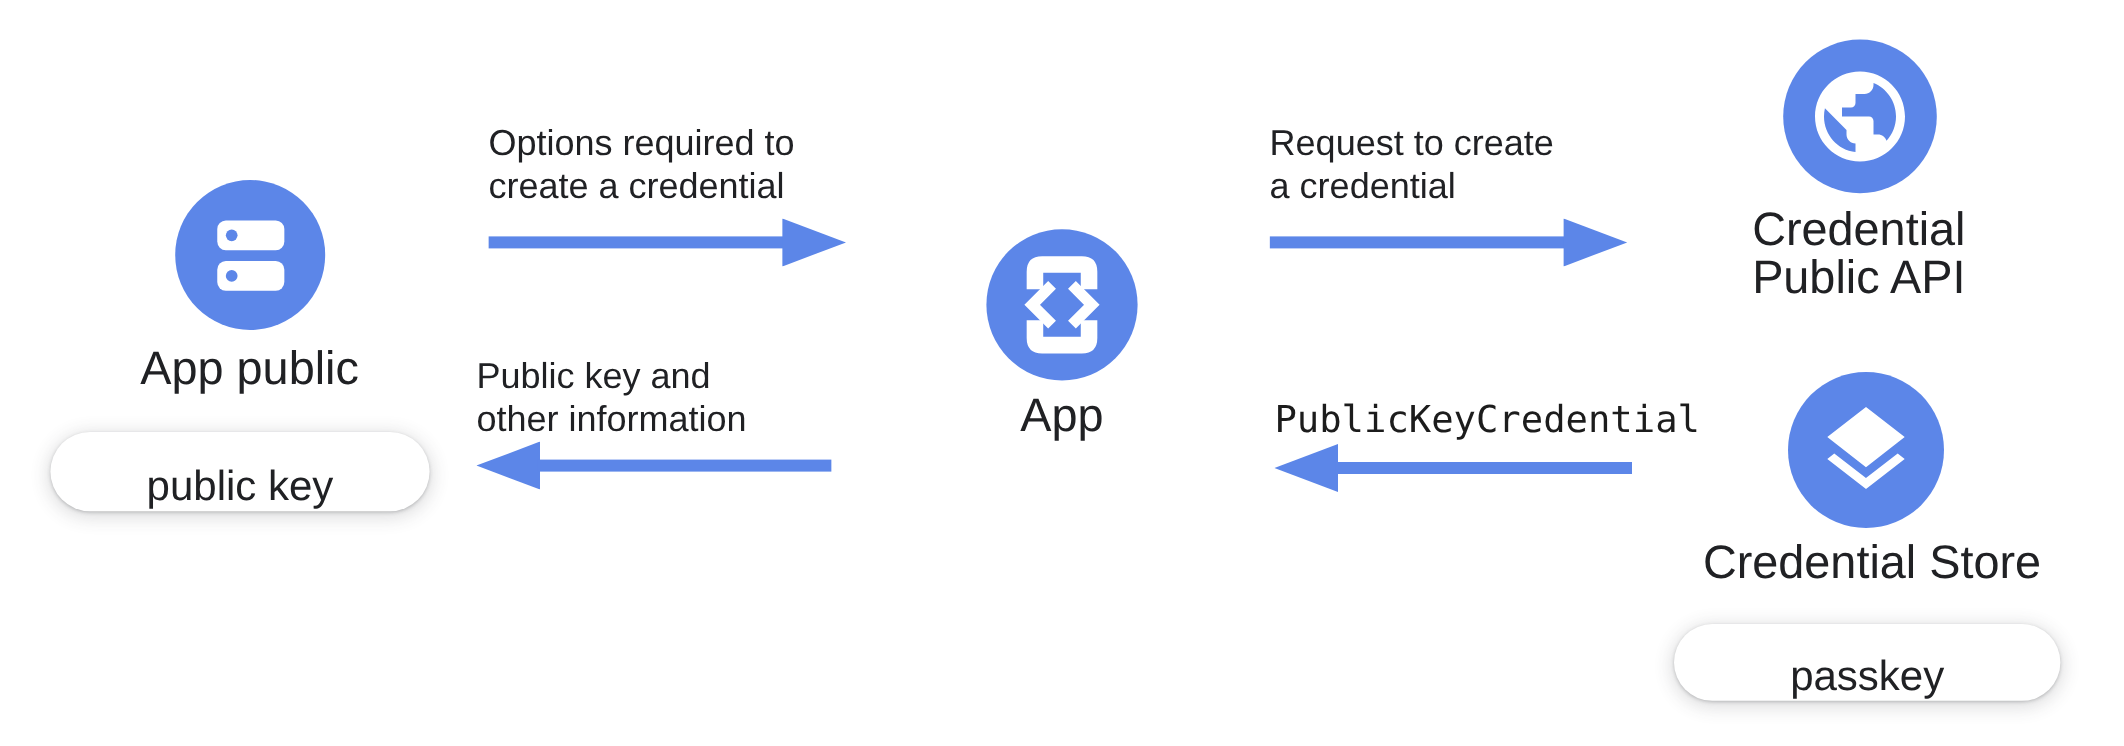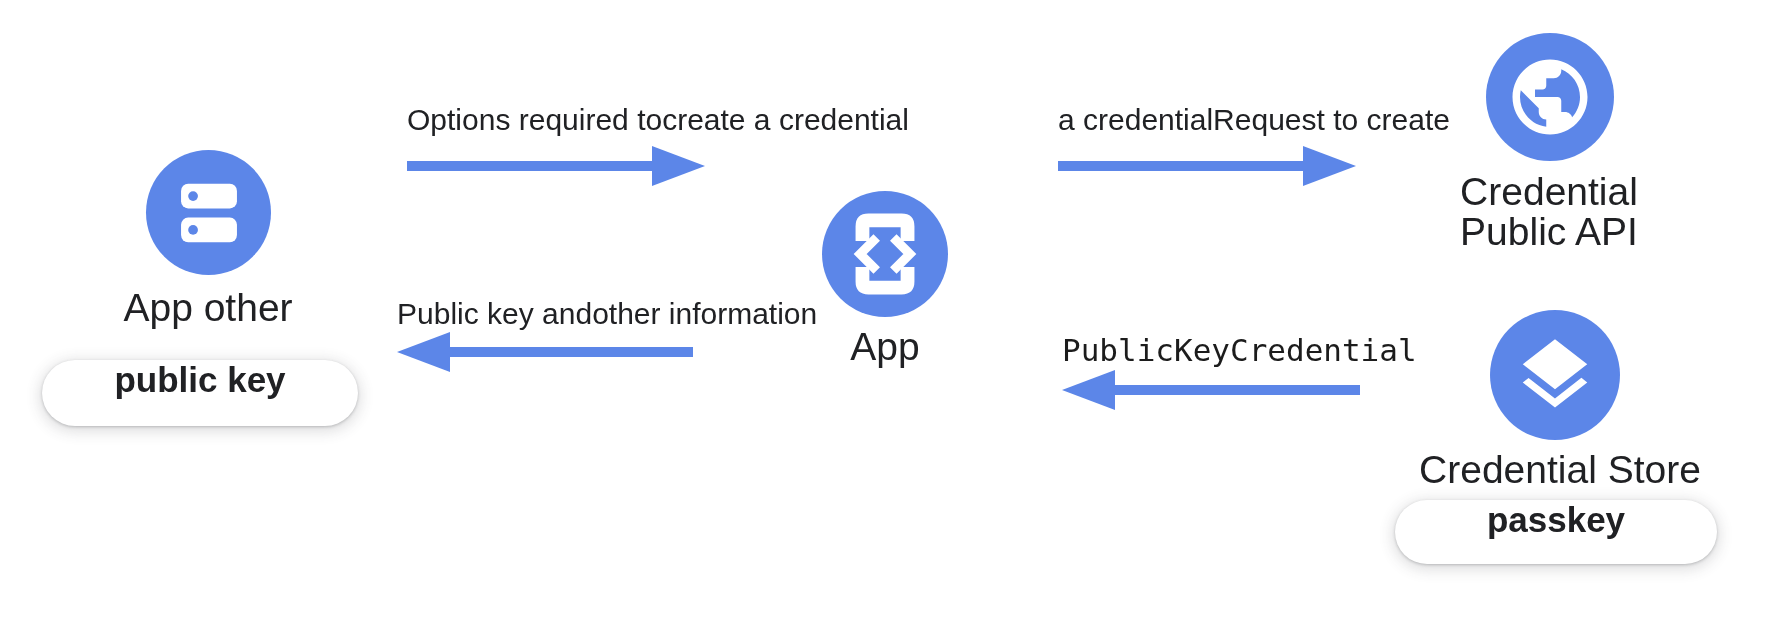--- a/index.html
+++ b/index.html
@@ -11,48 +11,48 @@
     position:absolute;border-radius:50%;background:var(--accent-blue,#5c86e8);
     display:flex;align-items:center;justify-content:center;
   }
   .icon{display:block;}
   .node-label{
     position:absolute;transform:translateX(-50%);text-align:center;
     font-size:39px;font-weight:500;color:var(--text,#202124);line-height:40px;white-space:nowrap;
   }
   .flow{position:absolute;}
   .flow-label{
-    display:flex;flex-direction:row;align-items:flex-end;
+    display:flex;flex-direction:column;align-items:flex-start;
     font-size:30px;line-height:36px;font-weight:400;color:var(--text,#202124);
   }
   .flow-label span{white-space:nowrap;}
   .flow-label.mono{font-family:"DejaVu Sans Mono",monospace;font-size:31px;line-height:36px;color:#1c1c1c;}
   .arrow{display:block;margin:0 auto;}
   .arrow .ink{fill:var(--accent-blue,#5c86e8);}
   .pill{
     position:absolute;background:var(--pill-background,#fff);border-radius:999px;
-    display:flex;align-items:flex-start;justify-content:center;
-    font-size:35px;font-weight:700;color:var(--text,#202124);white-space:nowrap;
+    display:flex;align-items:flex-end;justify-content:center;
+    font-size:35px;font-weight:400;color:var(--text,#202124);white-space:nowrap;
     box-shadow:0 1px 3px rgba(60,64,67,.28),0 3px 14px 3px rgba(60,64,67,.16);
   }
 </style>
 </head>
 <body>
 
 <div id="canvas">
 
   <div class="circle" style="left:146px;top:150px;width:125px;height:125px;">
     <svg class="icon" width="78" height="78" viewBox="0 0 24 24">
       <rect x="3.4" y="3" width="17.2" height="7.6" rx="2.2" fill="#ffffff"></rect>
       <rect x="3.4" y="13.4" width="17.2" height="7.6" rx="2.2" fill="#ffffff"></rect>
       <circle cx="7.1" cy="6.8" r="1.5" fill="#5c86e8"></circle>
       <circle cx="7.1" cy="17.2" r="1.5" fill="#5c86e8"></circle>
     </svg>
   </div>
-  <div class="node-label" style="left:208px;top:288px;">App other</div>
+  <div class="node-label" style="left:208px;top:288px;">App public</div>
   <div class="pill" style="left:42px;top:360px;width:316px;height:66px;">
     <span>public key</span>
   </div>
 
   <div class="flow" style="left:407px;top:102px;width:298px;">
     <div class="flow-label">
       <span>Options required to</span>
       <span>create a credential</span>
     </div>
     <svg class="arrow" width="298" height="40" viewBox="0 0 298 40" style="margin-top:8px;">
@@ -66,22 +66,22 @@
       <path fill="#ffffff" d="M -32 -14 L -32 -30 Q -32 -44 -18 -44 L 18 -44 Q 32 -44 32 -30 L 32 -14 L 17 -14 L 17 -29 L -17 -29 L -17 -14 Z"></path>
       <path fill="#ffffff" d="M -32 14 L -32 30 Q -32 44 -18 44 L 18 44 Q 32 44 32 30 L 32 14 L 17 14 L 17 29 L -17 29 L -17 14 Z"></path>
       <path fill="none" stroke="#ffffff" stroke-width="10" d="M -9 -18 L -27 0 L -9 18"></path>
       <path fill="none" stroke="#ffffff" stroke-width="10" d="M 9 -18 L 27 0 L 9 18"></path>
     </svg>
   </div>
   <div class="node-label" style="left:885px;top:327px;">App</div>
 
   <div class="flow" style="left:1058px;top:102px;width:298px;">
     <div class="flow-label">
+      <span>Request to create</span>
       <span>a credential</span>
-      <span>Request to create</span>
     </div>
     <svg class="arrow" width="298" height="40" viewBox="0 0 298 40" style="margin-top:8px;">
       <rect class="ink" x="0" y="15" width="247" height="10"></rect>
       <polygon class="ink" points="245,0 298,20 245,40"></polygon>
     </svg>
   </div>
 
   <div class="circle" style="left:1486px;top:33px;width:128px;height:128px;">
     <svg class="icon" width="90" height="90" viewBox="0 0 24 24">
       <path fill="#ffffff" d="M12 2C6.48 2 2 6.48 2 12s4.48 10 10 10 10-4.48 10-10S17.52 2 12 2zm-1 17.93c-3.95-.49-7-3.85-7-7.93 0-.62.08-1.21.21-1.79L9 15v1c0 1.1.9 2 2 2v1.93zm6.9-2.54c-.26-.81-1-1.39-1.9-1.39h-1v-3c0-.55-.45-1-1-1H8v-2h2c.55 0 1-.45 1-1V7h2c1.1 0 2-.9 2-2v-.41c2.93 1.19 5 4.06 5 7.41 0 2.08-.8 3.97-2.1 5.39z"></path>
@@ -112,17 +112,17 @@
       <rect class="ink" x="51" y="15" width="247" height="10"></rect>
     </svg>
   </div>
 
   <div class="circle" style="left:1490px;top:310px;width:130px;height:130px;">
     <svg class="icon" width="86" height="86" viewBox="0 0 24 24">
       <path fill="#ffffff" d="M11.99 18.54l-7.37-5.73L3 14.07l9 7 9-7-1.63-1.27-7.38 5.74zM12 16l7.36-5.73L21 9l-9-7-9 7 1.63 1.27L12 16z"></path>
     </svg>
   </div>
   <div class="node-label" style="left:1560px;top:450px;">Credential Store</div>
-  <div class="pill" style="left:1395px;top:500px;width:322px;height:64px;">
+  <div class="pill" style="left:1395px;top:520px;width:322px;height:64px;">
     <span>passkey</span>
   </div>
 
 </div>
 
 </body></html>

